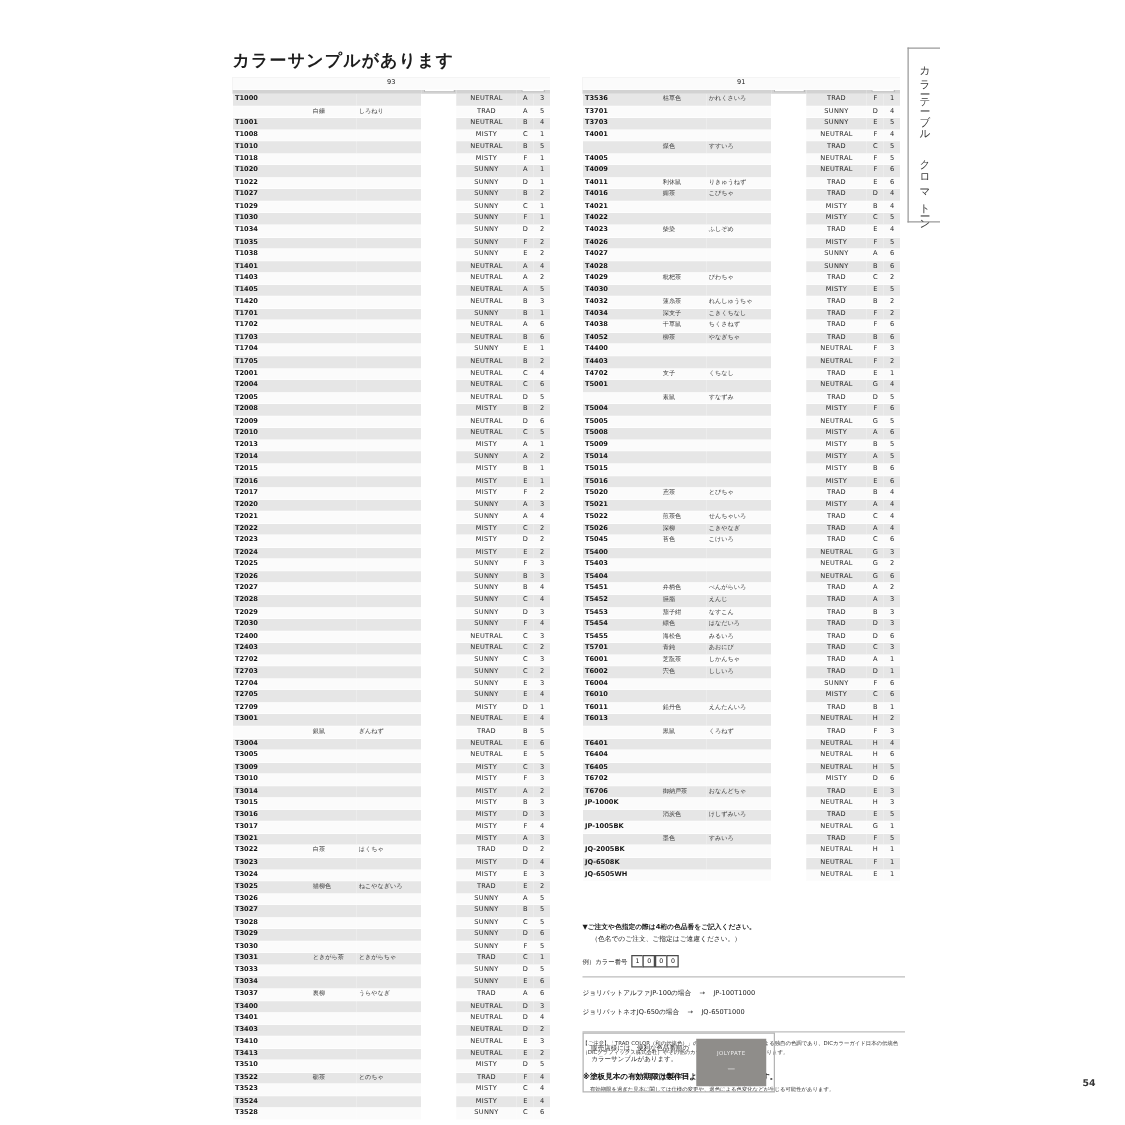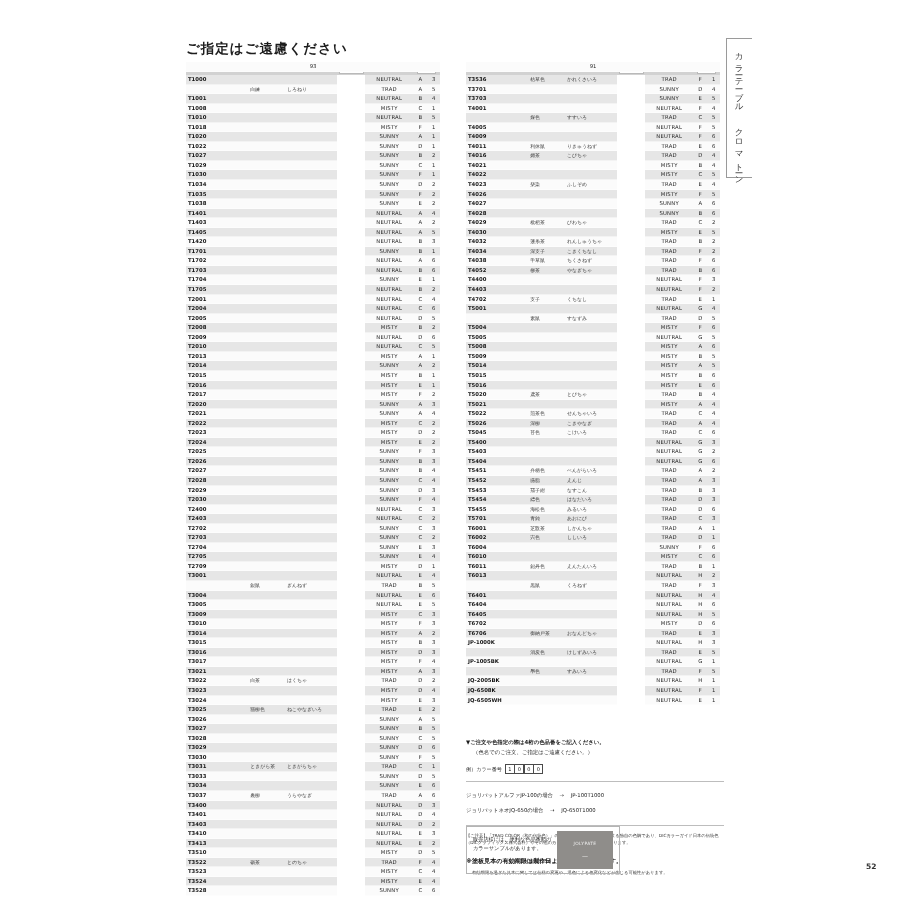--- a/index.html
+++ b/index.html
@@ -143,21 +143,21 @@
   
   .pageno{
     position:absolute;left:866px;top:862px;
     font-size:7.5px;color:#333;font-weight:600;
   }
 </style>
 </head>
 <body>
 <div class="page">
 
-<div class="title">ご指定はご遠慮ください</div>
+<div class="title">カラーサンプルがあります</div>
 
 <div class="side-tab">
   <span>カラーテーブル クロマトーン</span>
 </div>
 
 <div class="tbl-wrap" id="left-table-wrap">
   <table class="idx">
     <colgroup>
       <col class="c-code">
           <col class="c-kanji">
@@ -1613,15 +1613,15 @@
     <div class="l1">販売店様には、便利な色品番順の</div>
     <div class="l2">カラーサンプルがあります。</div>
     <div class="l3">カタログNo.D254</div>
   </div>
   <div class="swatch" id="swatch" style="background: rgb(143, 141, 138);">
     <div class="s1">JOLYPATE</div>
     <div class="s2">—</div>
   </div>
 </div>
 
-<div class="pageno">52</div>
+<div class="pageno">54</div>
 
 </div>
 
 </body></html>

